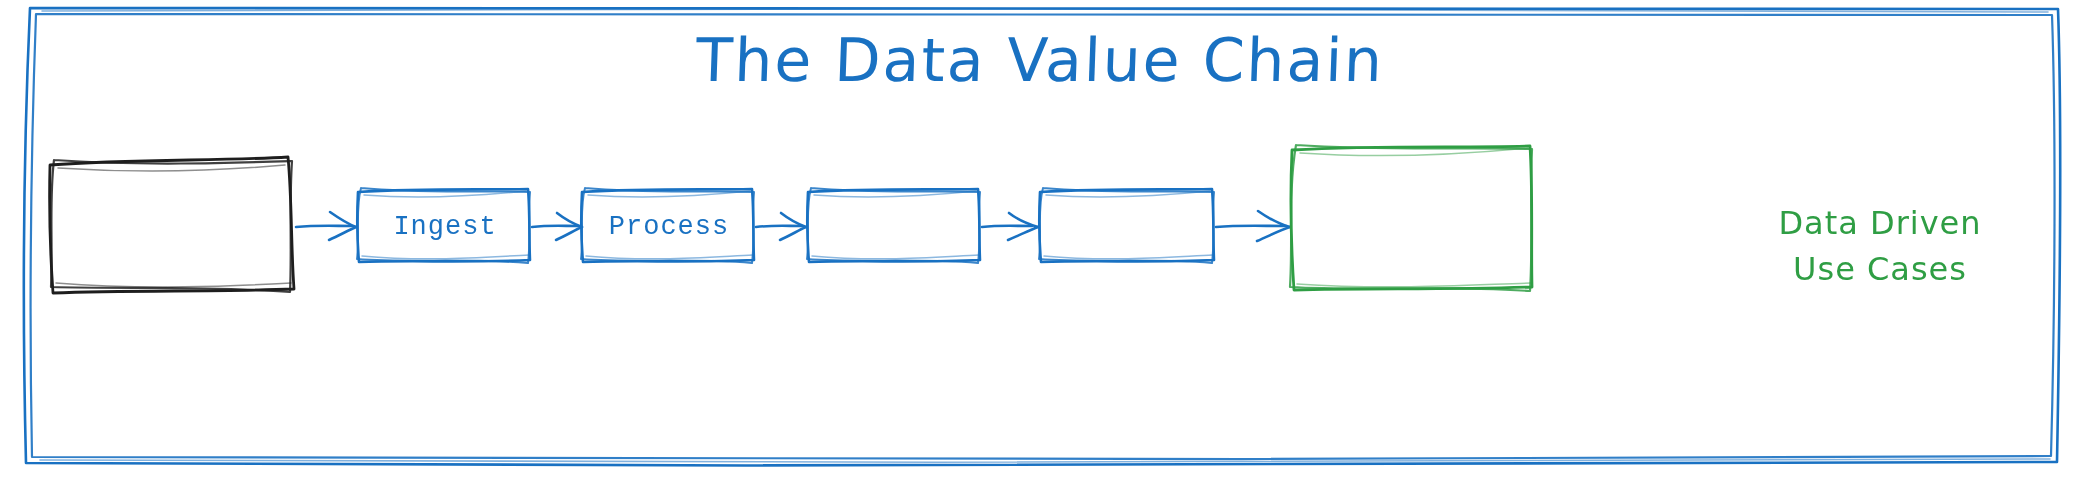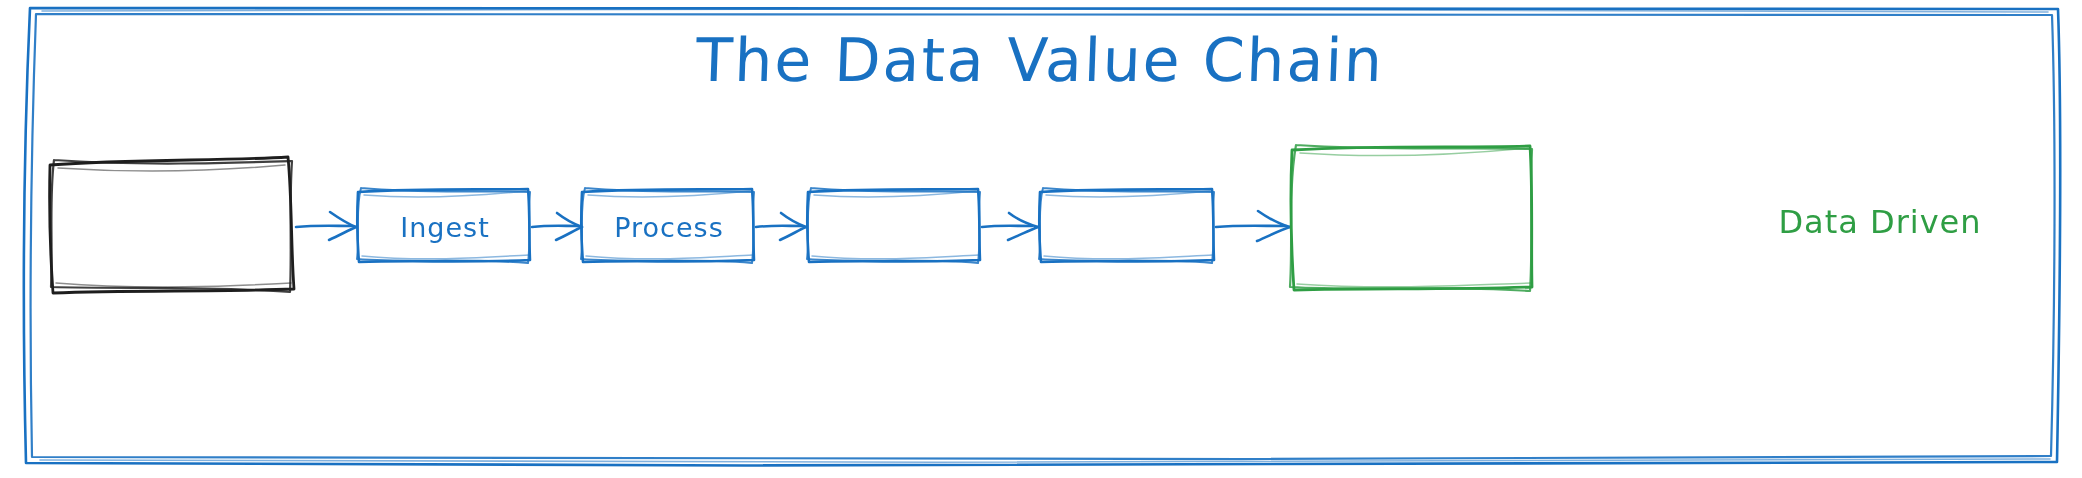--- a/index.html
+++ b/index.html
@@ -57,24 +57,25 @@
     height: 60px;
     font-size: 34px;
     color: #1e1e1e;
     letter-spacing: 1px;
   }
   .step-text {
     font-size: 27px;
     color: #1971c2;
     letter-spacing: 1px;
     height: 48px;
+    font-family: Liberation Mono, monospace;
   }
   #ddu-text {
     left: 1735px;
-    top: 172px;
+    top: 196px;
     width: 290px;
     height: 100px;
     font-size: 32px;
     color: #2f9e44;
     line-height: 1.45;
     letter-spacing: 1px;
     flex-direction: column;
   }
 </style>
 </head>
@@ -169,15 +170,16 @@
 
 
   <div class="lbl step-text" style="left:358px; top:203px; width:174px;">Ingest</div>
 
   <div class="lbl step-text" style="left:582px; top:203px; width:174px;">Process</div>
 
 
 
   <div class="lbl" id="ddu-text">
     <span>Data Driven</span>
+    <span>Use Cases</span>
   </div>
 
 </div>
 
 </body></html>

